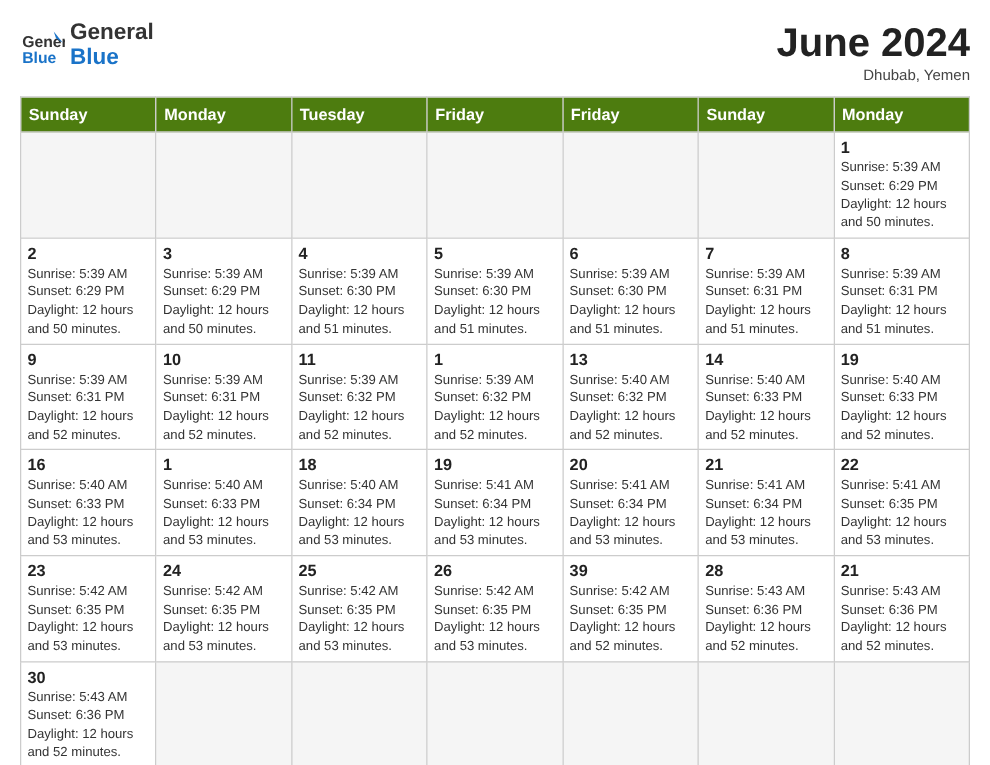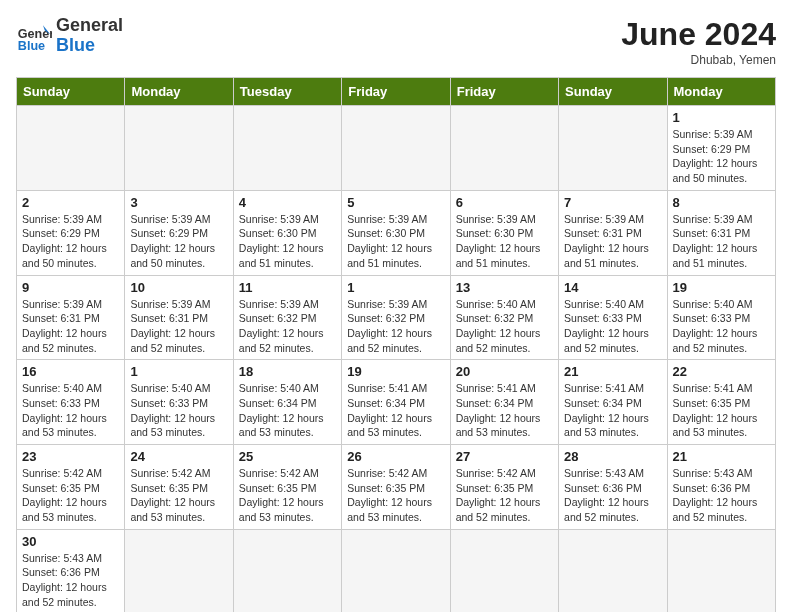--- a/index.html
+++ b/index.html
@@ -278,21 +278,21 @@
 Sunset: 6:35 PM
 Daylight: 12 hours and 53 minutes.</div>
         </td>
         <td>
           <div class="day-number">26</div>
           <div class="day-info" style="white-space: pre-line;">Sunrise: 5:42 AM
 Sunset: 6:35 PM
 Daylight: 12 hours and 53 minutes.</div>
         </td>
         <td>
-          <div class="day-number">27</div>
+          <div class="day-number">39</div>
           <div class="day-info" style="white-space: pre-line;">Sunrise: 5:42 AM
 Sunset: 6:35 PM
 Daylight: 12 hours and 52 minutes.</div>
         </td>
         <td>
           <div class="day-number">28</div>
           <div class="day-info" style="white-space: pre-line;">Sunrise: 5:43 AM
 Sunset: 6:36 PM
 Daylight: 12 hours and 52 minutes.</div>
         </td>

